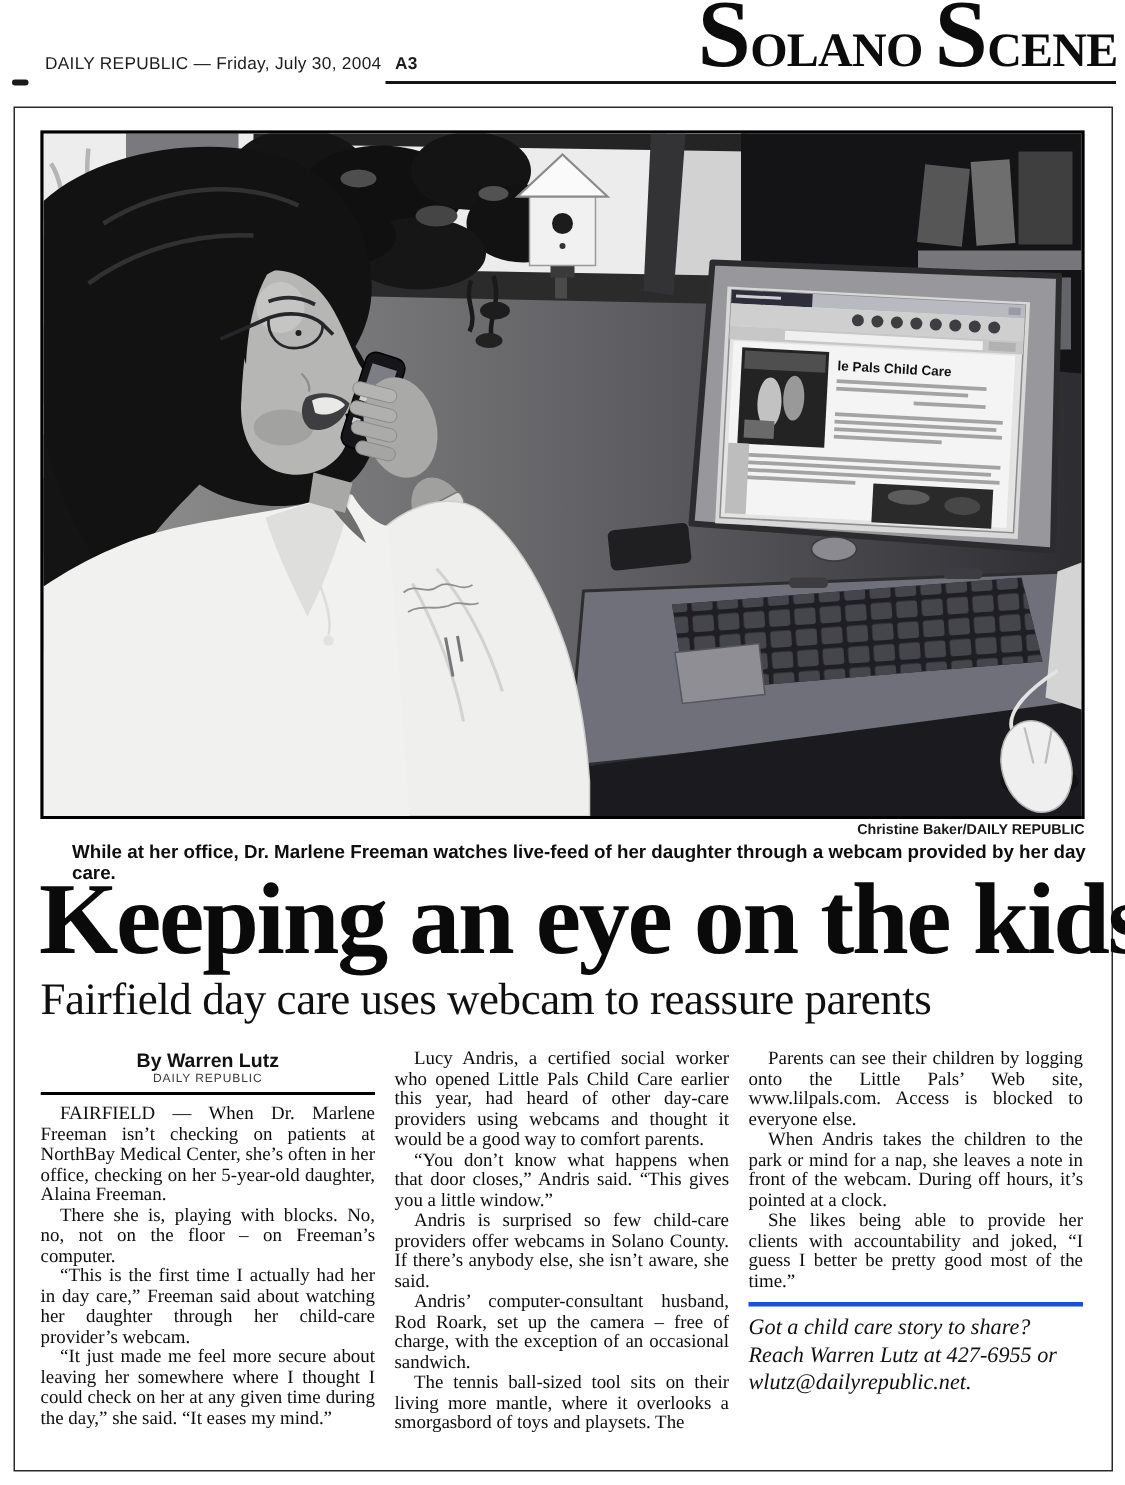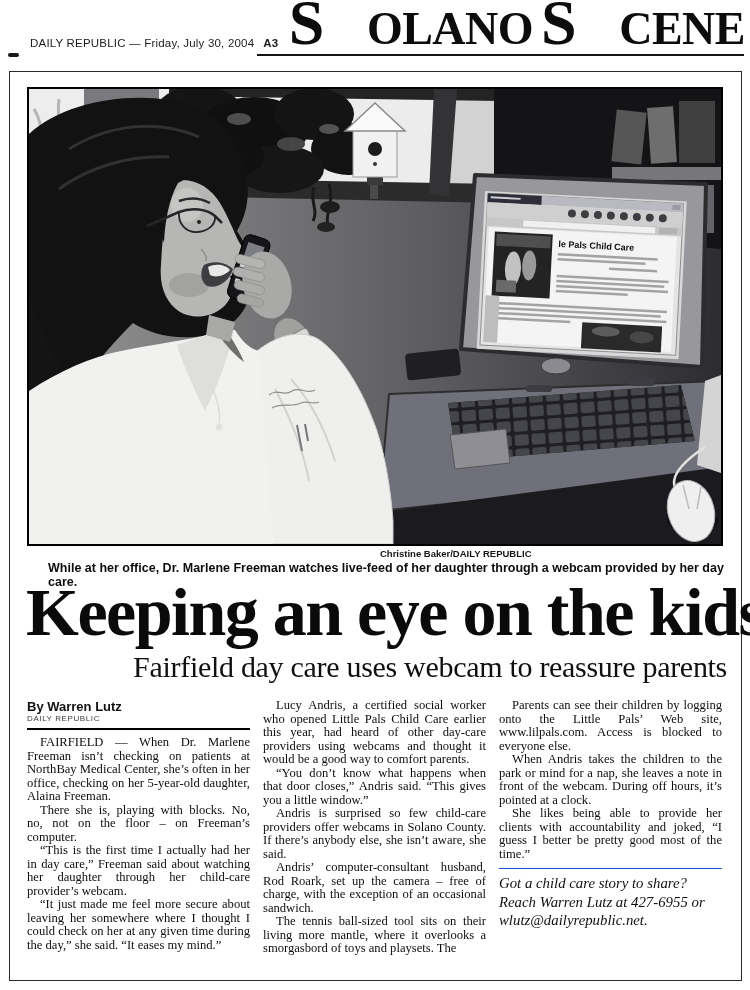--- a/index.html
+++ b/index.html
@@ -6,51 +6,51 @@
   body{width:750px;height:990px;position:relative;overflow:hidden;
        font-family:"Liberation Sans",sans-serif;color:#111;}
 
   
   .corner-dash{position:absolute;left:8px;top:53px;width:11px;height:4px;background:#1a1a1a;border-radius:2px;}
   .dateline{position:absolute;left:30px;top:37px;font-size:11.5px;letter-spacing:.2px;color:#1c1c1c;white-space:nowrap;}
   .dateline b{margin-left:9px;font-weight:bold;}
   .masthead{position:absolute;top:-9px;right:5px;font-family:"Liberation Serif",serif;
             font-weight:bold;color:#0c0c0c;white-space:nowrap;line-height:1;letter-spacing:-.5px;}
   .mh-big{font-size:64px;}
-  .mh-small{font-size:46px;margin-left:43px;}
+  .mh-small{font-size:32px;}
   .mh-word2{margin-left:8px;}
   .masthead-rule{position:absolute;left:257px;top:54px;width:487px;height:2px;background:#141414;}
 
   
   .outer-frame{position:absolute;left:9px;top:71px;width:731px;height:908px;border:1px solid #2a2a2a;}
 
   
   .photo-frame{position:absolute;left:27px;top:87px;width:692px;height:455px;border:2px solid #000;background:#777;}
   .photo-frame svg{display:block;}
-  .credit{position:absolute;left:380px;top:548px;width:343px;text-align:left;
+  .credit{position:absolute;left:380px;top:548px;width:343px;text-align:right;
           font-size:9.5px;font-weight:bold;color:#161616;}
   .caption{position:absolute;left:30px;top:561px;width:694px;font-size:12.5px;font-weight:bold;color:#0e0e0e;margin-left:18px;}
 
   
   .headline{position:absolute;left:26px;top:577px;width:700px;font-family:"Liberation Serif",serif;
             font-weight:bold;font-size:68px;line-height:1.05;letter-spacing:-1.5px;color:#0a0a0a;white-space:nowrap;}
   .subhead{position:absolute;left:27px;top:650px;width:700px;font-family:"Liberation Serif",serif;
-           font-size:30px;letter-spacing:-.3px;color:#101010;white-space:nowrap;text-align:right;}
+           font-size:30px;letter-spacing:-.3px;color:#101010;white-space:nowrap;}
 
   
   .columns{position:absolute;left:27px;top:699px;width:696px;height:278px;display:flex;gap:13px;overflow:hidden;}
   .col{width:223px;flex:0 0 223px;}
-  .byline-block{border-bottom:2px solid #000;padding-bottom:4px;margin-bottom:6px;}
+  .byline-block{border-bottom:2px solid #000;padding-bottom:4px;margin-bottom:6px;text-align:center;}
   .byline{font-size:13px;font-weight:bold;line-height:15px;}
   .byline-org{font-size:8px;letter-spacing:.6px;color:#3a3a3a;line-height:10px;}
   .colbody{font-family:"Liberation Serif",serif;font-size:12.6px;line-height:13.5px;
            text-align:justify;color:#0d0d0d;}
   .colbody p{margin:0;text-indent:13px;}
   .colbody p.noindent{text-indent:0;}
-  .tagline{border-top:1px solid #1d4ed8;margin-top:7px;padding-top:5px;
+  .tagline{border-top:3px solid #1d4ed8;margin-top:7px;padding-top:5px;
            font-family:"Liberation Serif",serif;font-style:italic;font-size:14.8px;line-height:18.5px;color:#101010;}
 </style>
 </head>
 <body>
 
 <div class="corner-dash"></div>
 <div class="dateline"><span>DAILY REPUBLIC — Friday, July 30, 2004</span><b>A3</b></div>
 
 <div class="masthead"><span class="mh-big">S</span><span class="mh-small">OLANO</span><span class="mh-big mh-word2">S</span><span class="mh-small">CENE</span></div>
 <div class="masthead-rule"></div>

